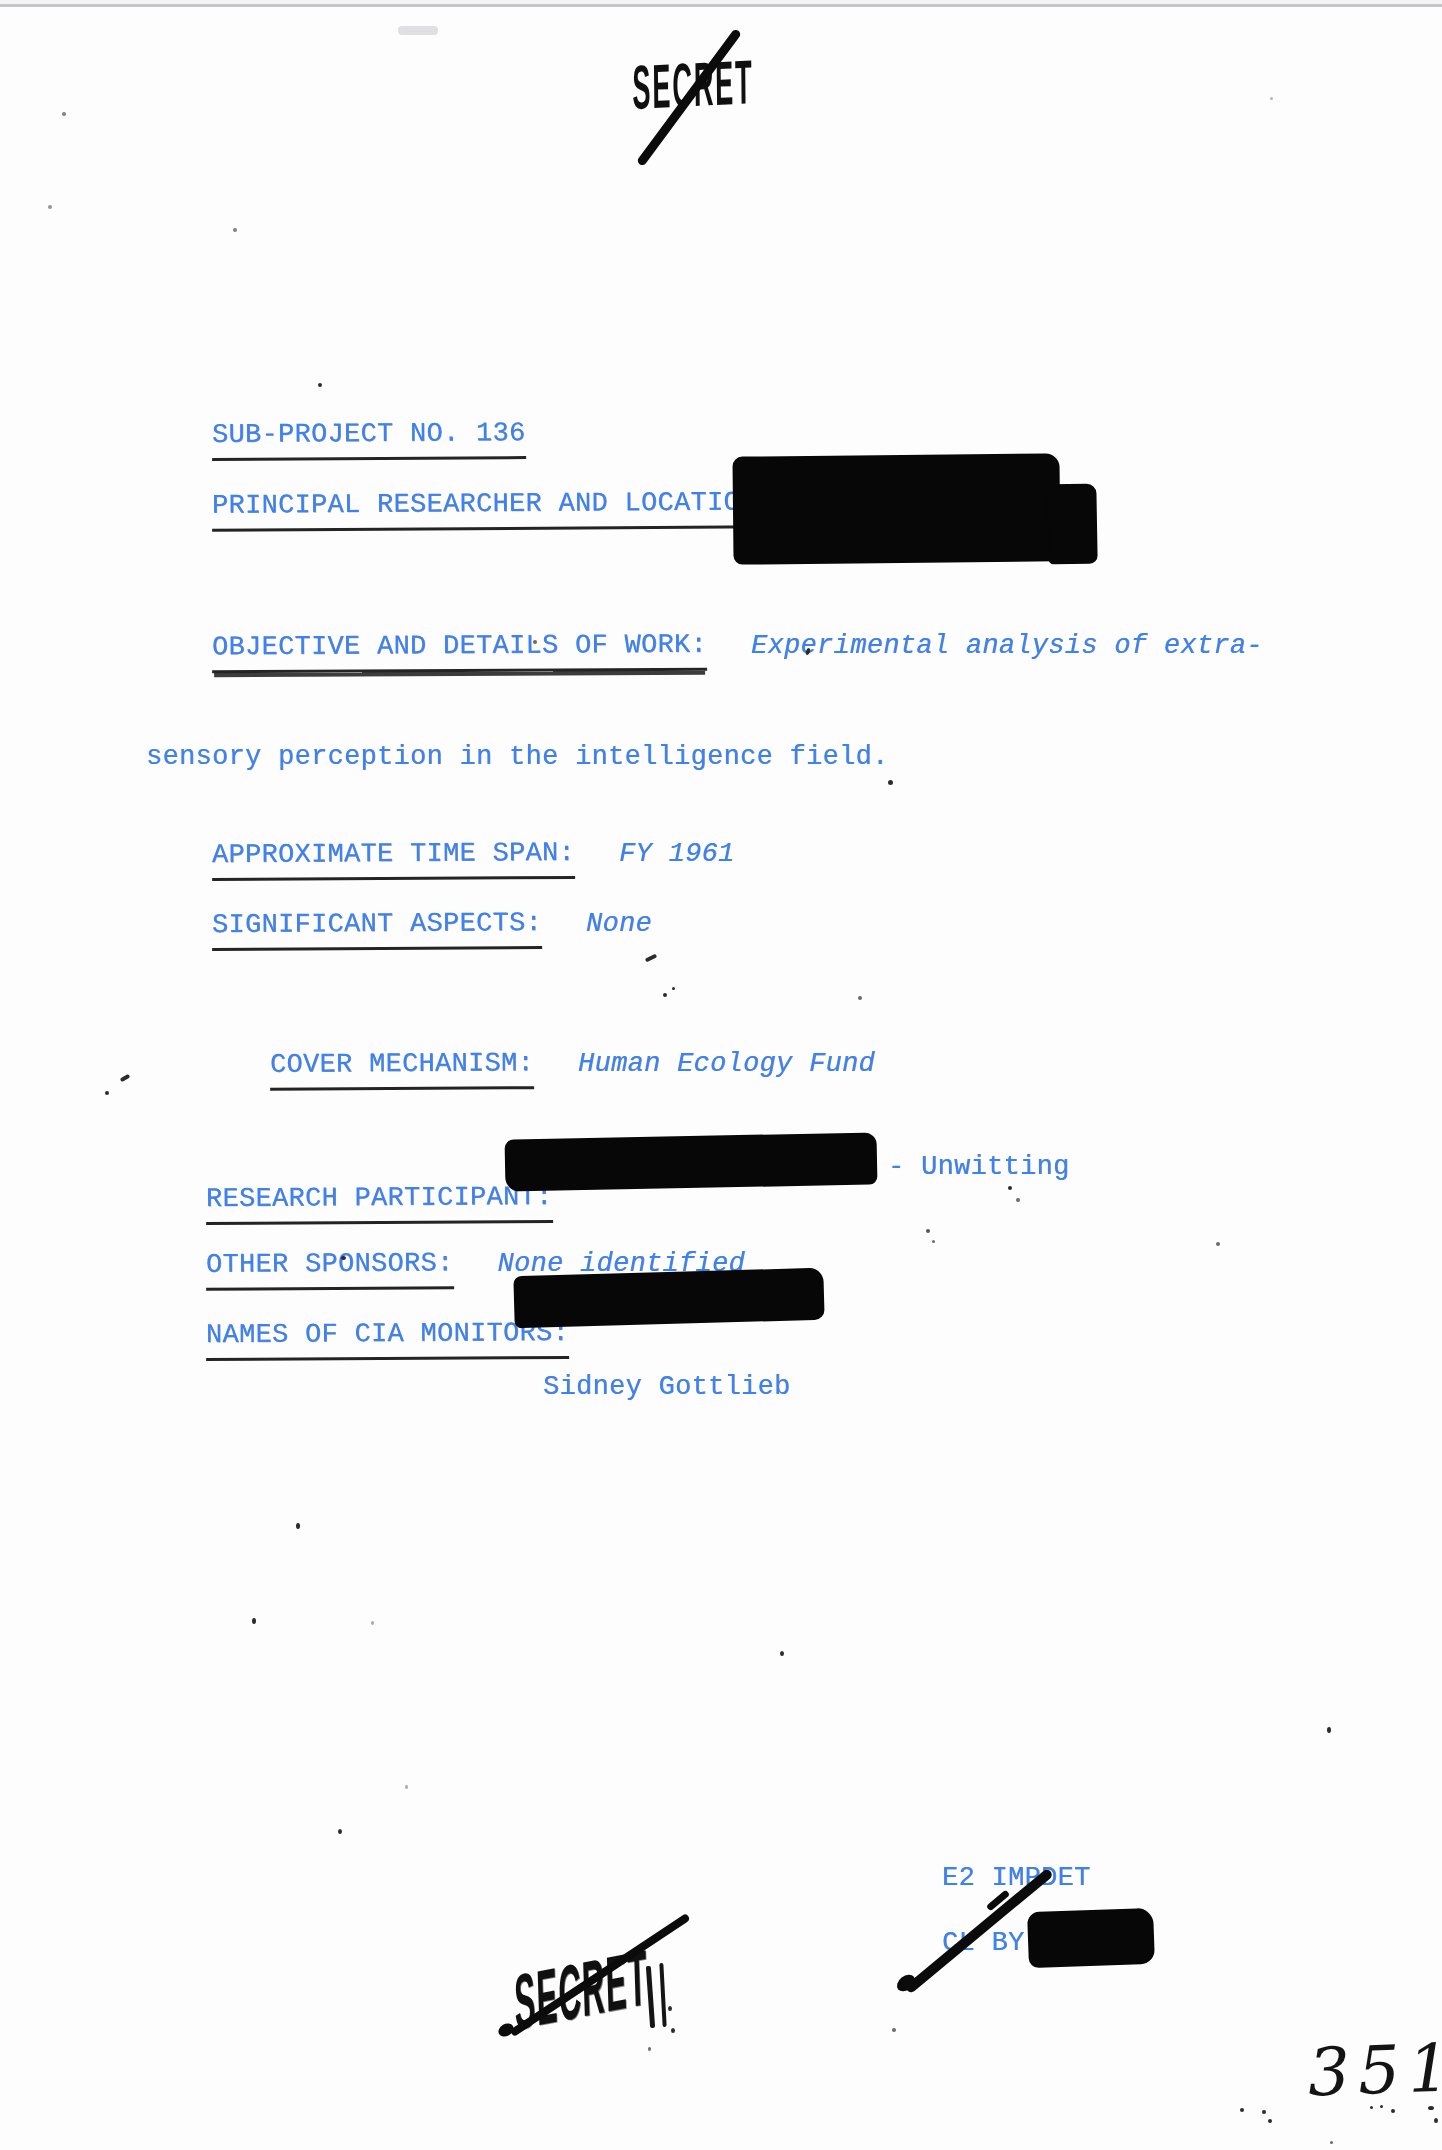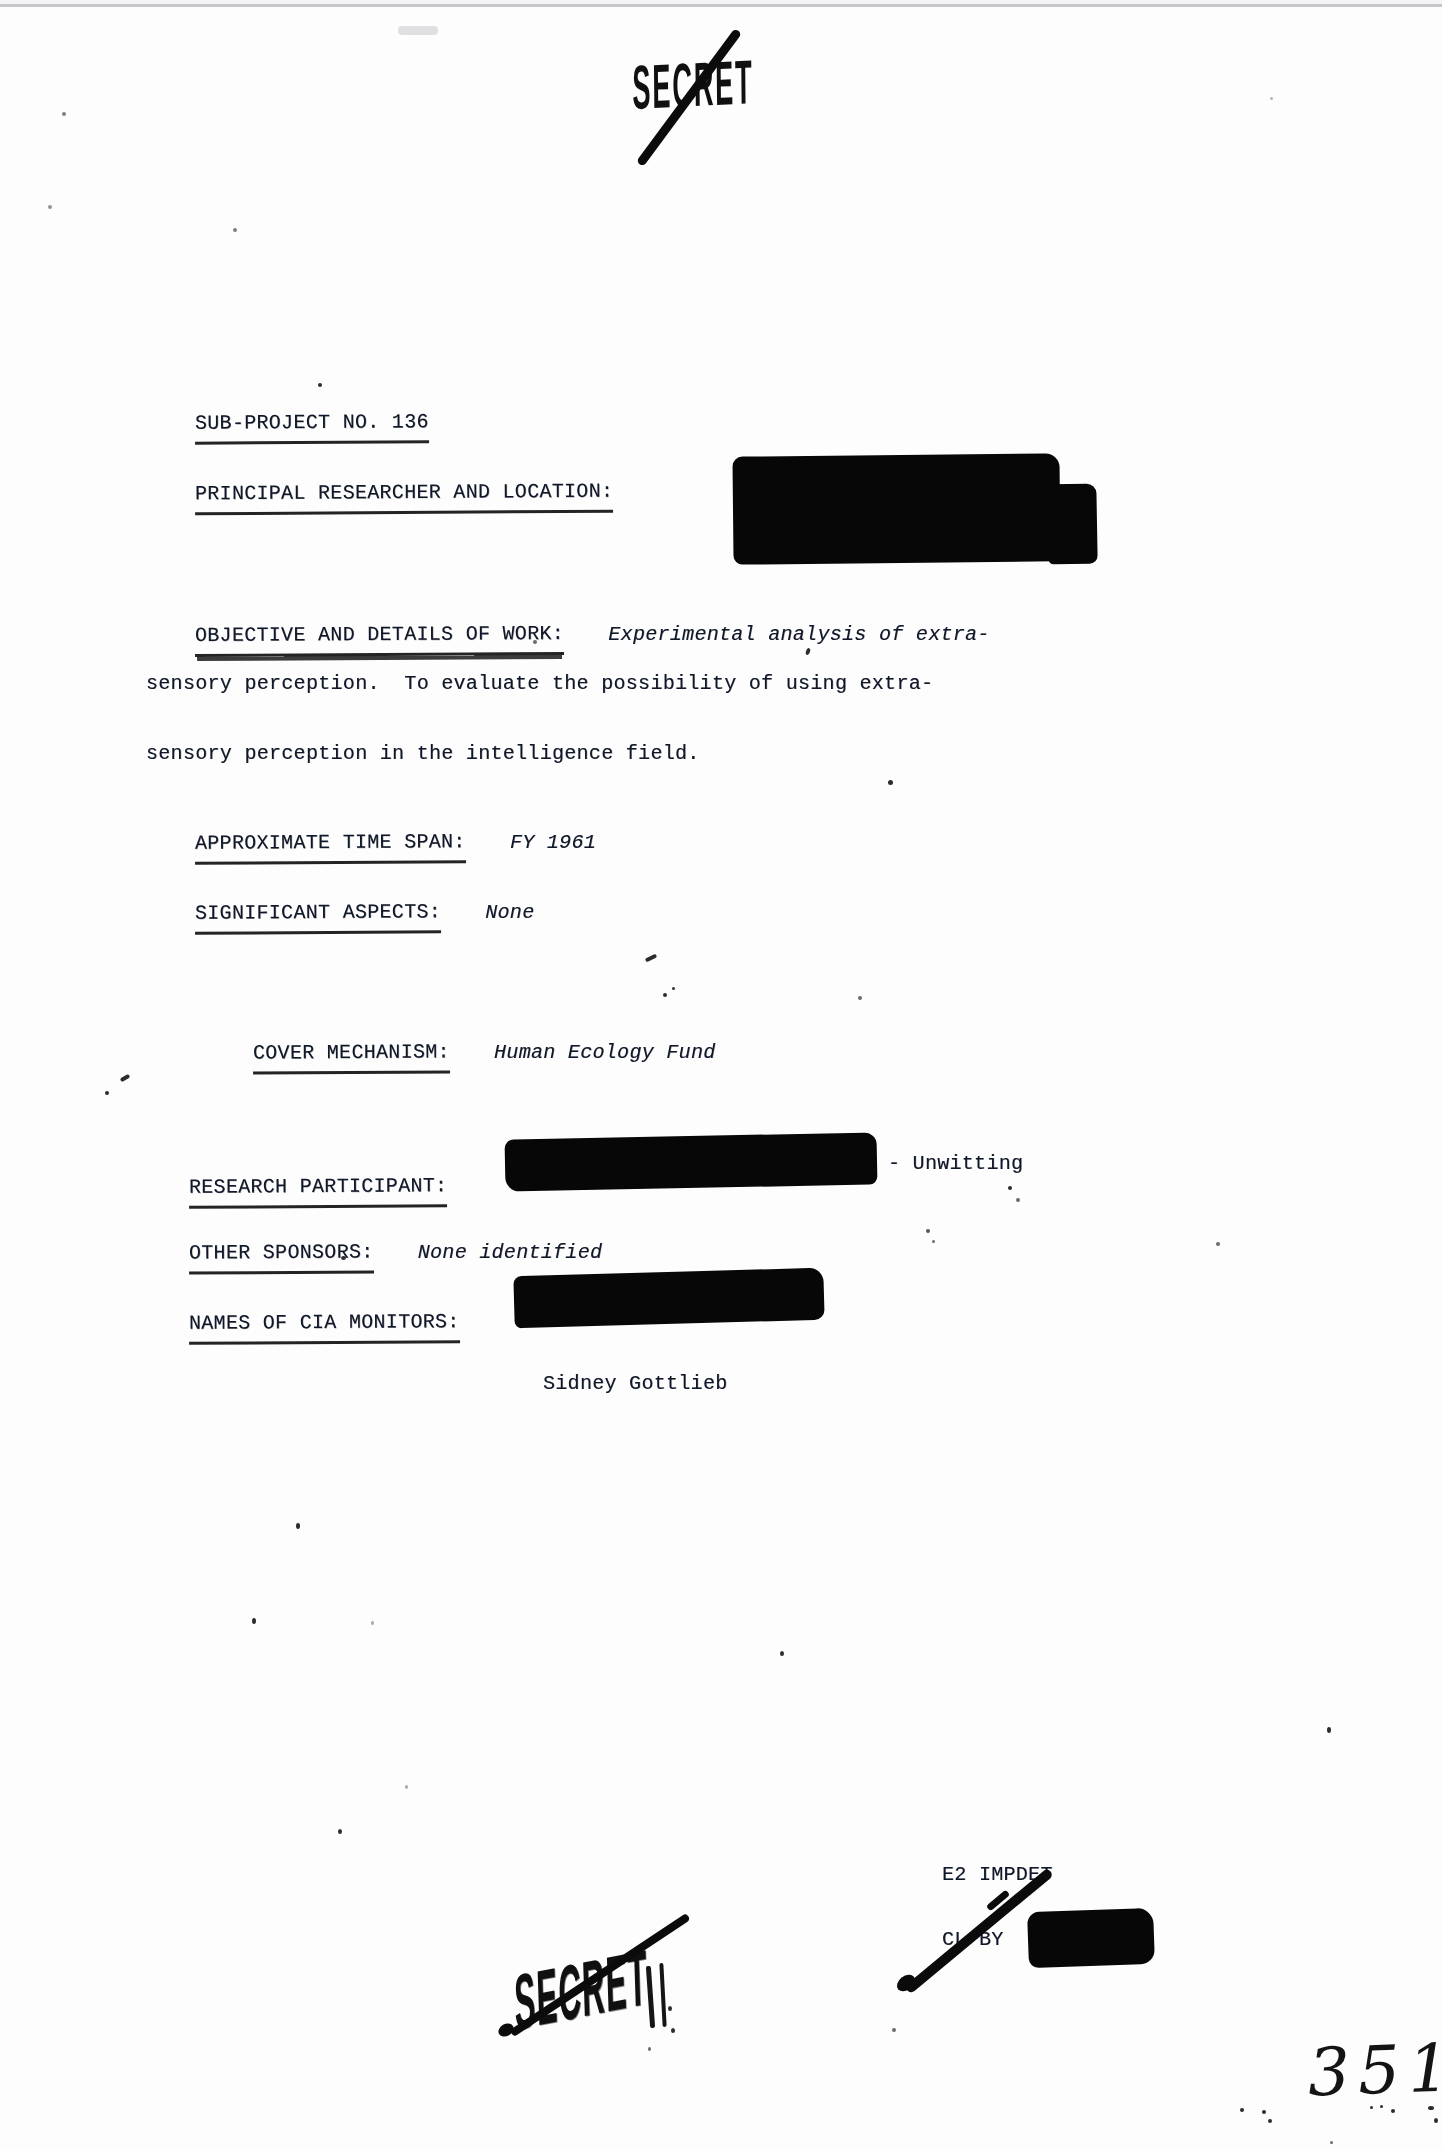--- a/index.html
+++ b/index.html
@@ -7,22 +7,22 @@
     position:relative;width:1442px;height:2150px;background:#fdfdfd;
     overflow:hidden;font-family:"Liberation Mono","DejaVu Sans Mono",monospace;
   }
   
   .scan-band{position:absolute;left:0;top:0;width:100%;height:4px;background:#f4f4f5;}
   .scan-line{position:absolute;left:0;top:4px;width:100%;height:3px;background:#c6c6ca;}
   .smudge{position:absolute;background:#e0e0e3;border-radius:4px;}
 
   
   .line{
-    position:absolute;white-space:pre;font-size:20px;line-height:1.15;
-    color:#0f172a;letter-spacing:.3px;
+    position:absolute;white-space:pre;font-size:27px;line-height:1.15;
+    color:#3b82f6;letter-spacing:.3px;
     text-shadow:.5px .4px 0 rgba(25,25,25,.45);
   }
   .ul{display:inline-block;border-bottom:3px solid #242424;padding-bottom:7px;transform:rotate(-.35deg);}
   .ul-heavy{display:inline-block;border-bottom:3px solid #242424;box-shadow:0 6px 0 -2px #3c3c3c;padding-bottom:7px;transform:rotate(-.3deg);}
   .val{display:inline-block;margin-left:44px;font-style:italic;}
   .val-sm{display:inline-block;margin-left:35px;}
 
   
   .redact{position:absolute;background:#070707;}
 
@@ -74,21 +74,20 @@
   <div class="line" style="left:146px;top:458px;">
     <span class="ul">PRINCIPAL RESEARCHER AND LOCATION:</span>
   </div>
 
   <div class="redact" style="left:733px;top:455px;width:327px;height:108px;border-radius:10px 14px 6px 9px;transform:rotate(-.6deg);"></div>
   <div class="redact" style="left:1048px;top:484px;width:49px;height:80px;border-radius:4px 10px 8px 5px;transform:rotate(-1deg);"></div>
 
   <div class="line" style="left:146px;top:600px;">
     <span class="ul-heavy">OBJECTIVE AND DETAILS OF WORK:</span><span class="val">Experimental analysis of extra-</span>
   </div>
-  <div class="line" style="left:146px;top:672px;">sensory perception.  To evaluate the possibility of using extra-</div>
   <div class="line" style="left:146px;top:742px;">sensory perception in the intelligence field.</div>
 
   <div class="line" style="left:146px;top:808px;">
     <span class="ul">APPROXIMATE TIME SPAN:</span><span class="val">FY 1961</span>
   </div>
 
   <div class="line" style="left:146px;top:878px;">
     <span class="ul">SIGNIFICANT ASPECTS:</span><span class="val">None</span>
   </div>
 

